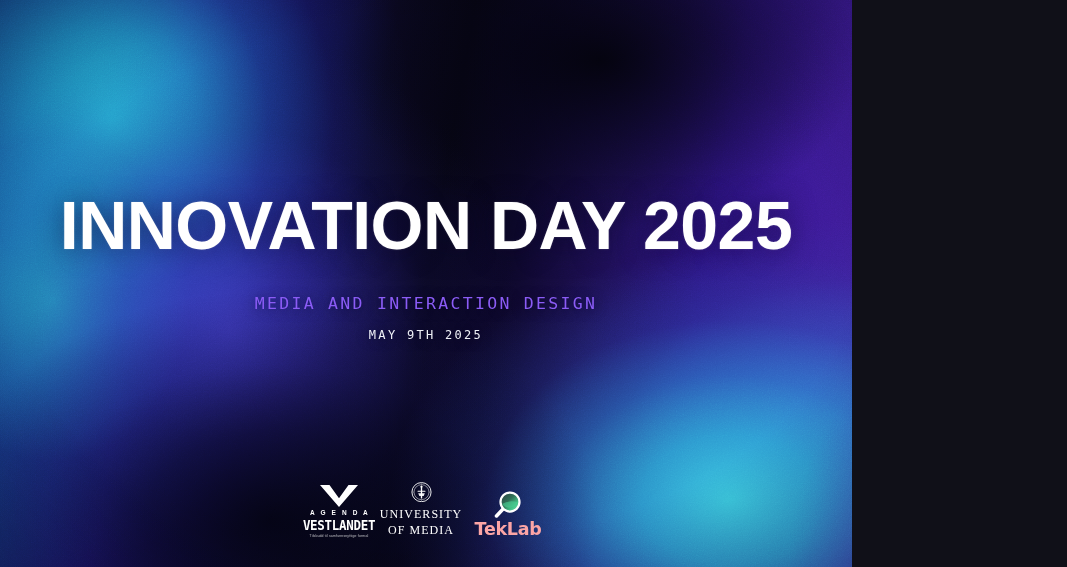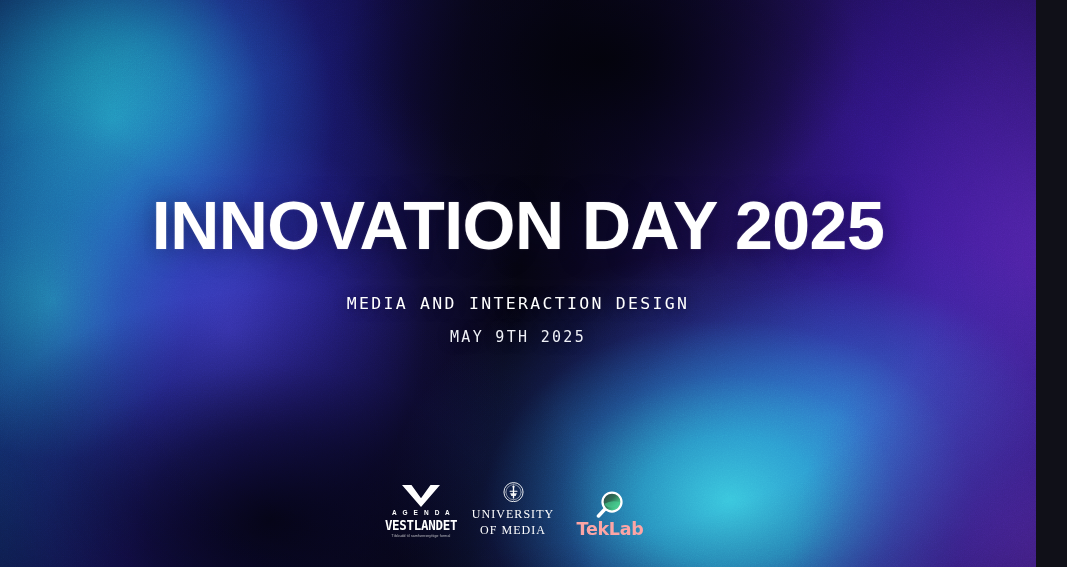--- a/index.html
+++ b/index.html
@@ -4,21 +4,21 @@
 <style>
   html,body{margin:0;padding:0;background:#101018;}
   body{
     font-family:"Liberation Sans",sans-serif;
     -webkit-font-smoothing:antialiased;
   }
 
   
   #poster{
     position:relative;
-    width:1036px;
+    width:852px;
     height:567px;
     overflow:hidden;
     background:#1a1a4a;
     isolation:isolate;
   }
 
   
   .mesh{
     position:absolute;
     inset:0;
@@ -160,52 +160,52 @@
     letter-spacing:-0.5px;
     white-space:nowrap;
     text-shadow:0 2px 26px rgba(10,6,40,.55), 0 0 2px rgba(255,255,255,.25);
   }
 
   .subtitle{
     position:absolute;
     top:294px;
     left:0; right:0;
     text-align:center;
-    color:#ffffff;
+    color:#8b5cf6;
     font-family:"DejaVu Sans Mono","Liberation Mono",monospace;
     font-size:16.5px;
     font-weight:400;
     letter-spacing:2.3px;
     white-space:nowrap;
     text-shadow:0 1px 12px rgba(8,6,34,.6);
   }
 
   .eventdate{
     position:absolute;
     top:328px;
     left:0; right:0;
     text-align:center;
     color:#eef0f6;
     font-family:"DejaVu Sans Mono","Liberation Mono",monospace;
-    font-size:15px;
+    font-size:12px;
     font-weight:400;
     letter-spacing:2.3px;
     white-space:nowrap;
     text-shadow:0 1px 12px rgba(8,6,34,.6);
   }
 
   
   .logo-row{
     position:absolute;
     top:478px;
     left:0; right:0;
     display:flex;
     justify-content:center;
     align-items:flex-end;
-    gap:28px;
+    gap:18px;
     height:60px;
   }
 
   .logo{
     display:flex;
     flex-direction:column;
     align-items:center;
     justify-content:flex-end;
     height:56px;
   }

